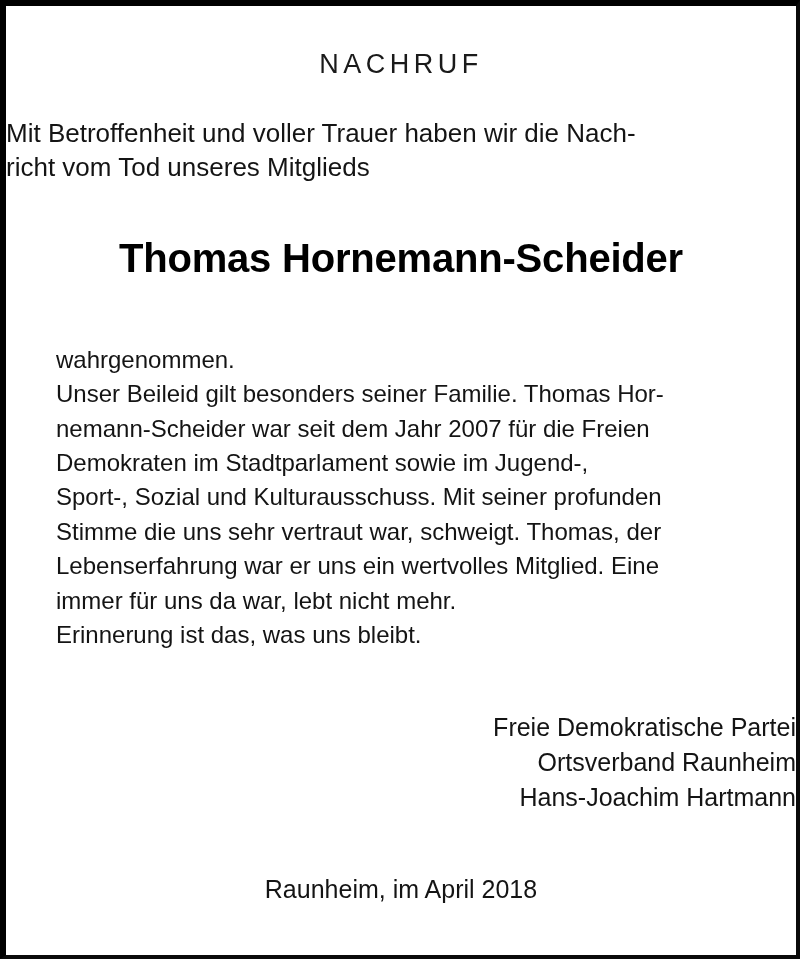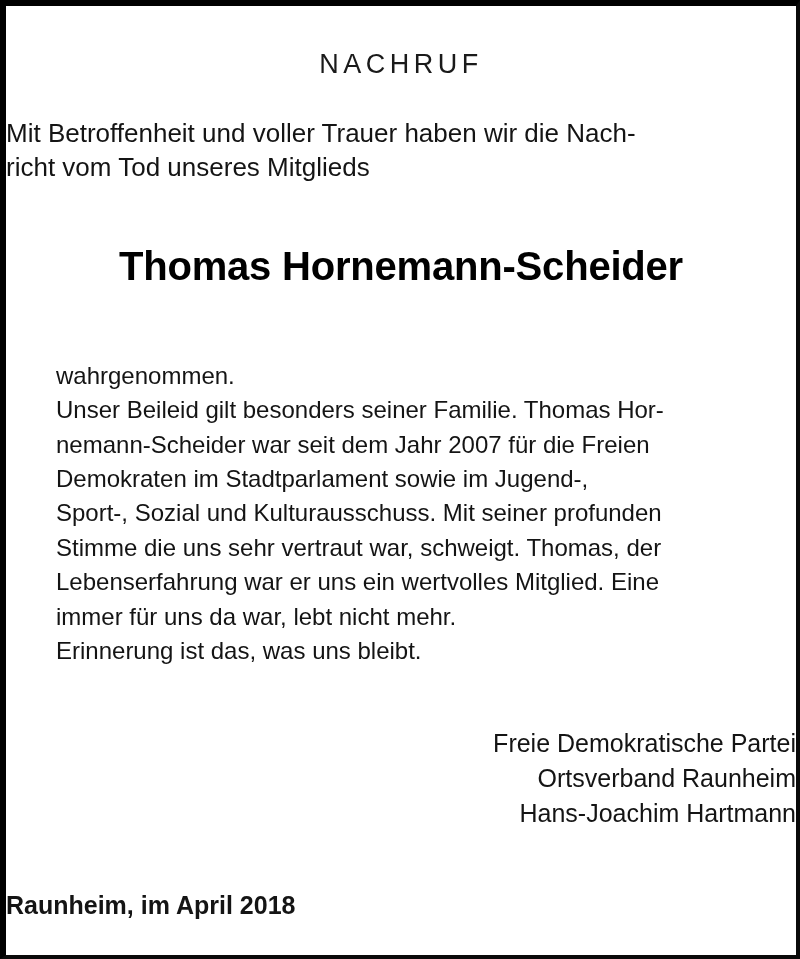--- a/index.html
+++ b/index.html
@@ -59,21 +59,21 @@
     display: block;
     white-space: nowrap;
   }
 
   
   .name {
     text-align: center;
     font-size: 40px;
     font-weight: 700;
     color: #000000;
-    margin: 12px;
+    margin: 4px;
     padding-top: 47px;
     line-height: 1.15;
     letter-spacing: -0.2px;
     white-space: nowrap;
   }
 
   
   .body-block {
     margin: 0;
     padding-top: 58px;
@@ -100,26 +100,27 @@
     padding-top: 58px;
     font-weight: 400;
   }
   .signature .line {
     display: block;
     white-space: nowrap;
   }
 
   
   .dateline {
+    text-align: center;
     font-size: 25px;
     line-height: 34px;
     color: #141414;
     margin: 0;
     padding-top: 57px;
-    font-weight: 700;
+    font-weight: 400;
     white-space: nowrap;
   }
 </style>
 </head>
 <body>
 
 <div class="notice-frame">
   <div class="notice-inner">
 
     <div class="heading">NACHRUF</div>

